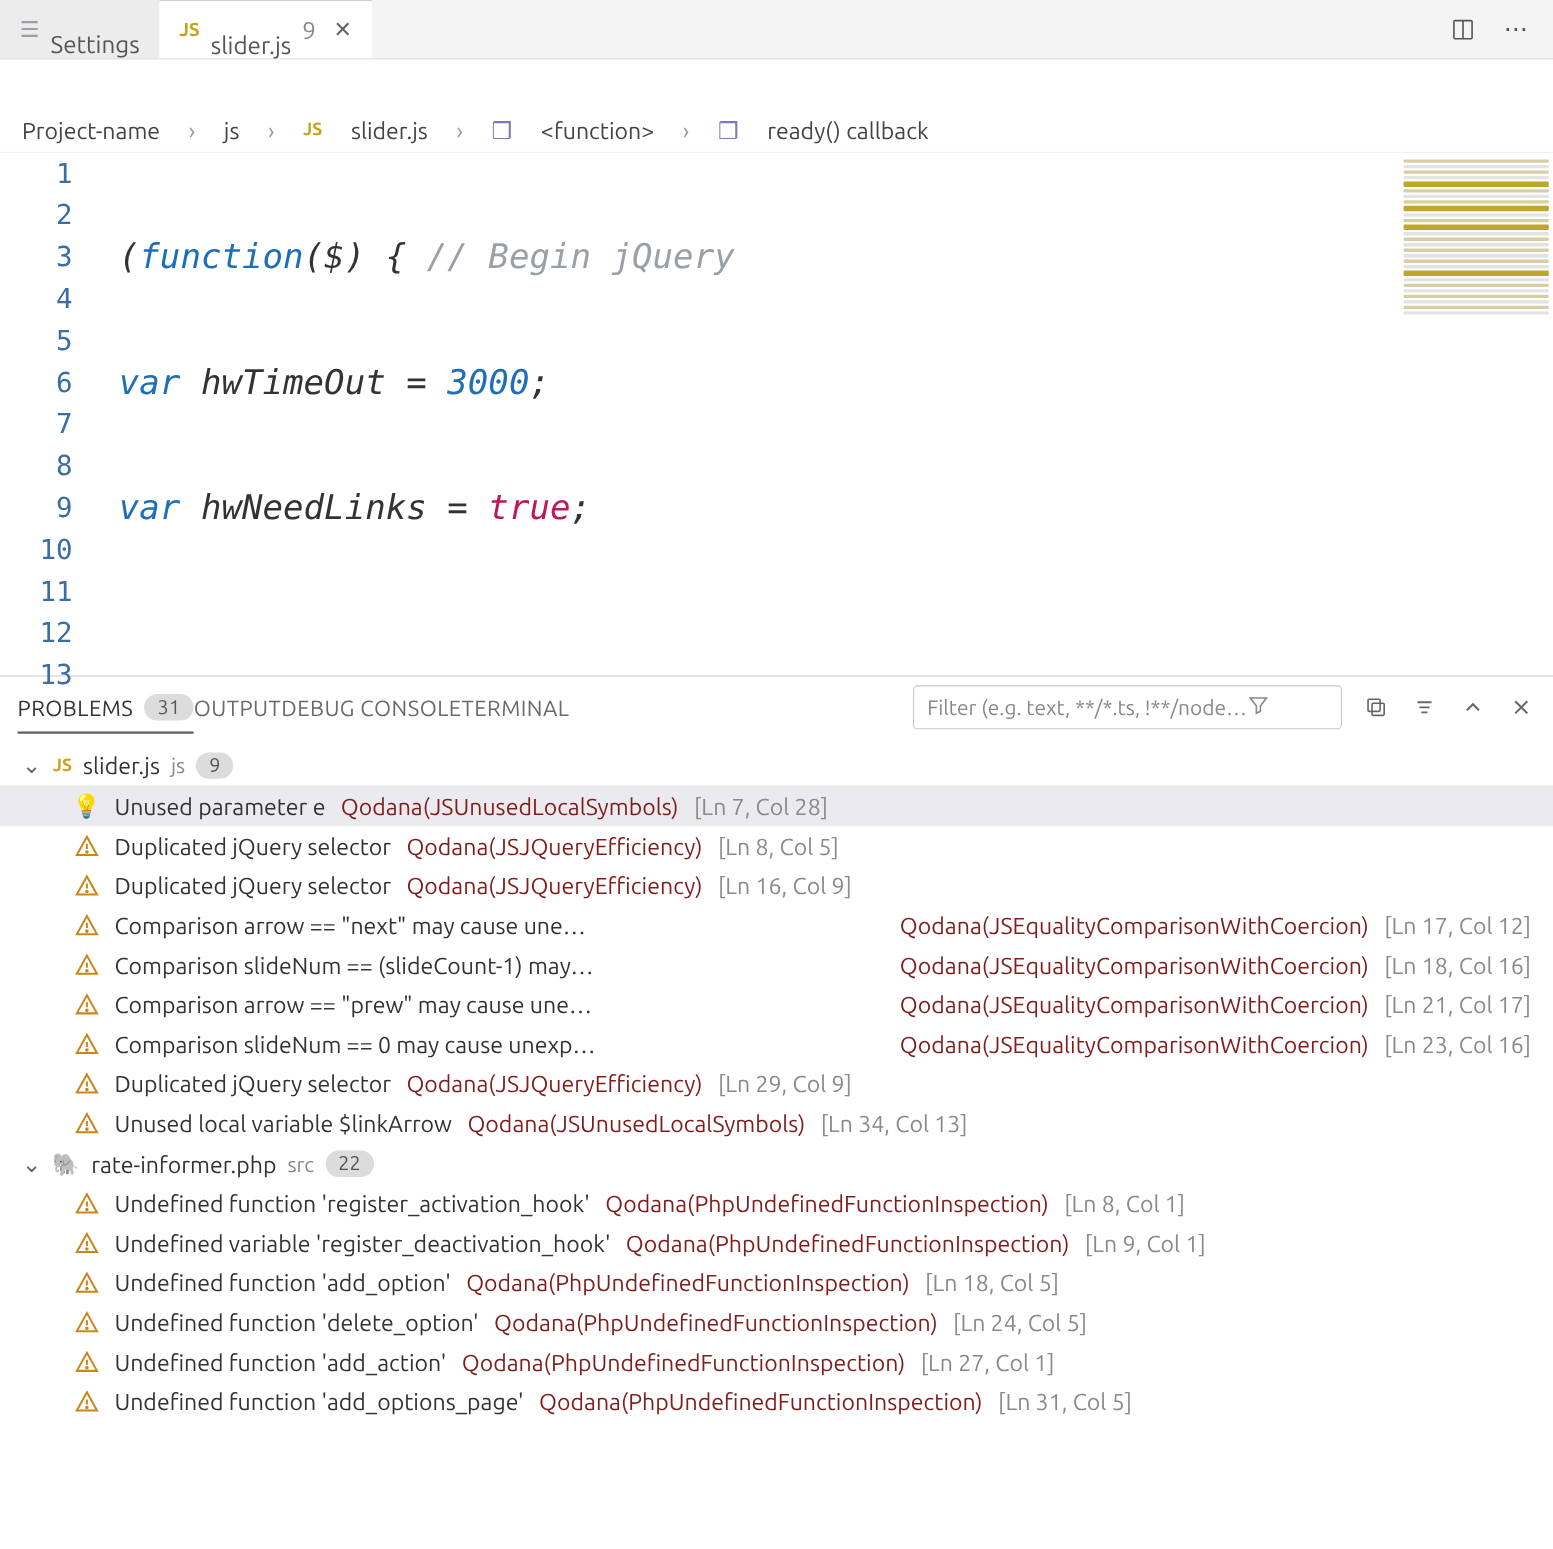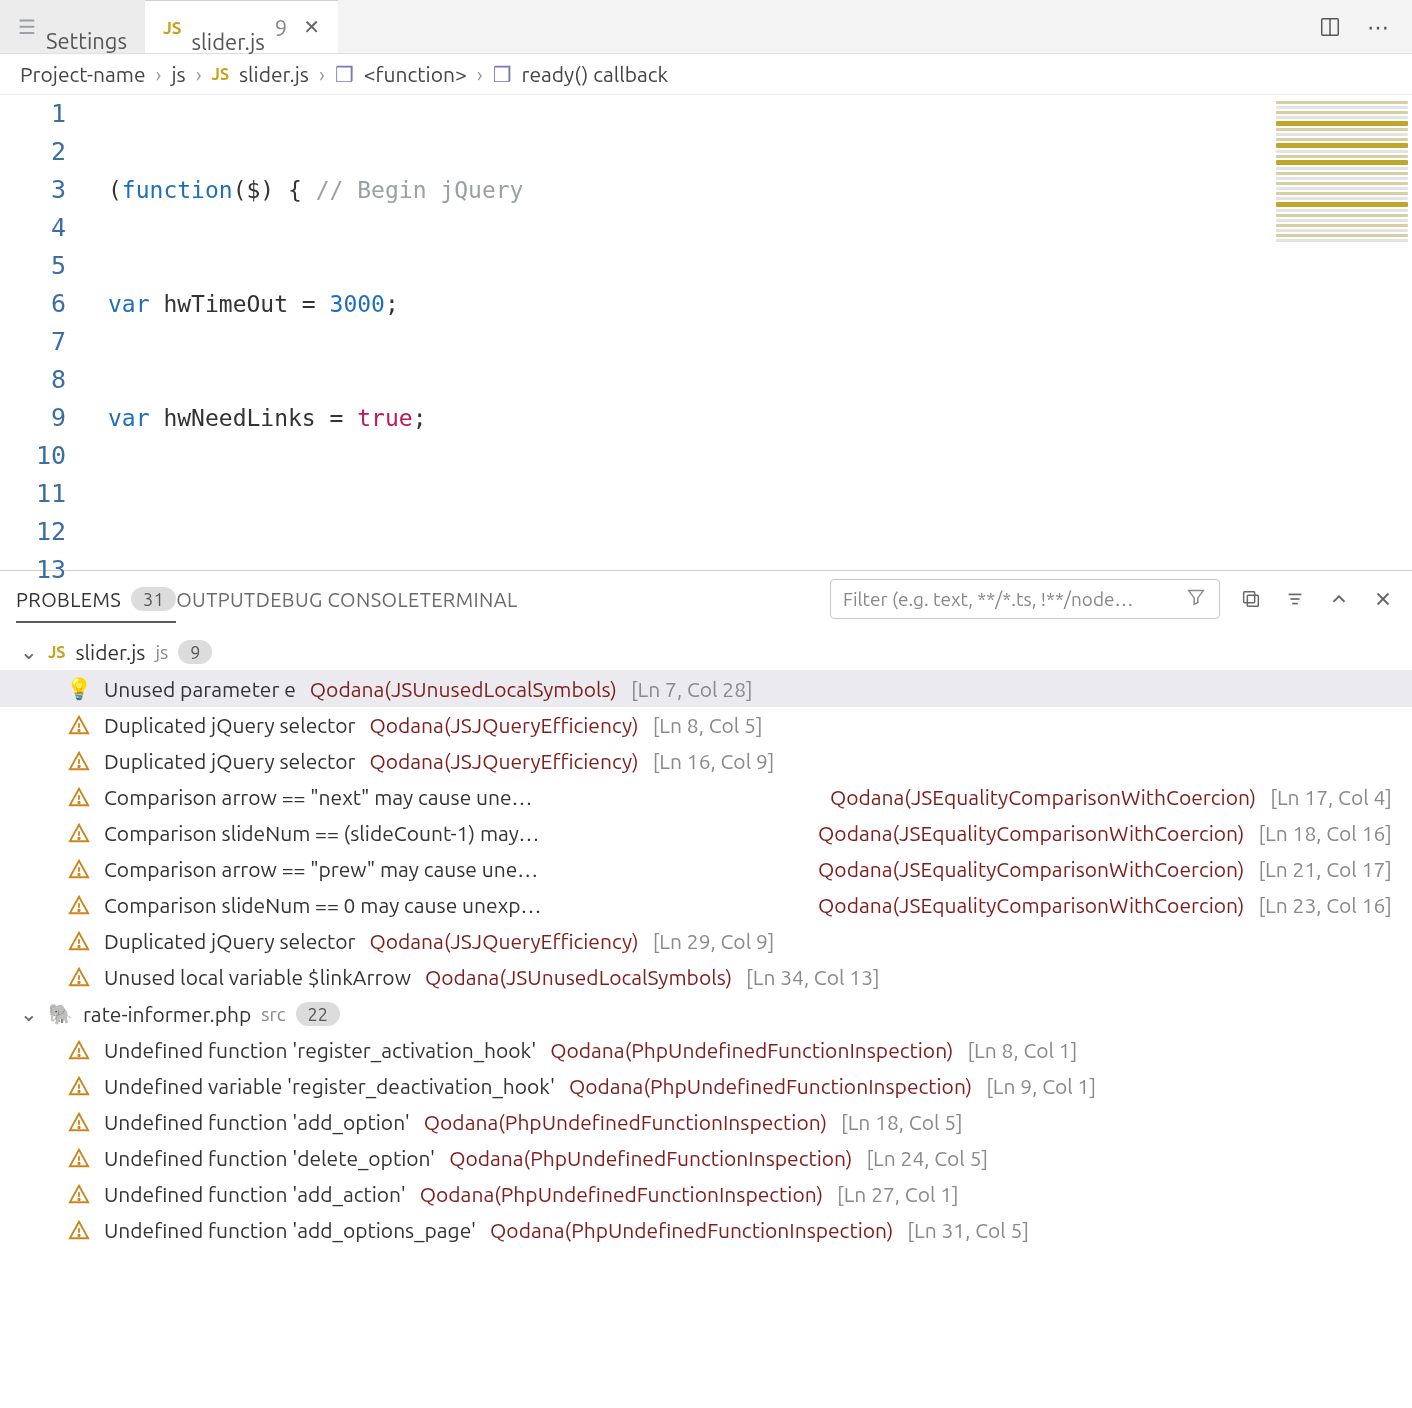--- a/index.html
+++ b/index.html
@@ -9,48 +9,48 @@
 .tab { display: flex; align-items: center; padding: 0 18px; height: 100%; gap: 10px; color: #555; cursor: pointer; }
 .tab.inactive { background: #ececec; }
 .tab.active { background: #fff; border-top: 1px solid #d0d0d0; }
 .tab-js-badge { color: #c9a21b; font-weight: 700; font-size: 17px; }
 .tab-label { font-size: 22px; margin-top: 28px; }
 .tab-count { color: #888; font-size: 22px; }
 .tab-close { color: #666; font-size: 20px; margin-left: 6px; }
 .tab-right { margin-left: auto; display: flex; gap: 20px; padding-right: 20px; color: #666; }
 .icon-btn { cursor: pointer; display: inline-flex; align-items: center; justify-content: center; width: 28px; height: 28px; }
 
-.breadcrumb { display: flex; align-items: center; height: 40px; padding: 0 20px; font-size: 21px; color: #444; gap: 10px; }
+.breadcrumb { display: flex; align-items: center; height: 40px; padding: 0 20px; font-size: 21px; color: #444; gap: 26px; margin-top: 44px; }
 .crumb-sep { color: #999; }
 .crumb-cube { color: #7b7bb0; }
 .crumb-js { color: #c9a21b; font-weight: 700; font-size: 16px; }
 
 .editor-wrap { display: flex; height: 476px; position: relative; border-top: 1px solid #eee; }
 .gutter { width: 92px; text-align: right; padding-right: 26px; color: #3a6ea5; font-family: "DejaVu Sans Mono", Menlo, monospace; font-size: 25px; line-height: 38px; padding-top: 0; }
 .gutter .ln { height: 38px; }
-.code { flex: 1; font-family: "DejaVu Sans Mono", Menlo, monospace; font-size: 23px; line-height: 38px; white-space: pre; overflow: hidden; }
+.code { flex: 1; font-family: "DejaVu Sans Mono", Menlo, monospace; font-size: 31px; line-height: 38px; white-space: pre; overflow: hidden; font-style: italic; }
 .code .row { height: 38px; padding-left: 16px; }
 .kw { color: #1e6fbb; }
 .kw-var { color: #1e6fbb; }
 .num { color: #1e6fbb; }
 .bool { color: #be185d; }
 .comment { color: #9aa0a6; }
 .minimap { position: absolute; right: 0; top: 0; width: 140px; height: 260px; background: linear-gradient(#fff,#fff); padding: 4px; }
 .mm-line { height: 3px; margin: 2px 0; border-radius: 1px; }
 .mm-a{ background:#d7cfa3;}
 .mm-b{ background:#e3e3e3;}
 .mm-hl{ background:#bfa72a; height:5px;}
 
 .panel { border-top: 1px solid #d0d0d0; display:flex; flex-direction:column; height: 838px;}
 .panel-tabs { display: flex; align-items: center; height: 56px; padding: 0 16px; font-size: 20px; color: #6a6a6a;}
 .ptab { display:flex; align-items:center; gap:10px; cursor:pointer; letter-spacing: 0.4px;}
 .ptab.active { color:#333; border-bottom: 2px solid #5b5b5b; padding-bottom: 10px; margin-bottom:-12px;}
 .badge { background:#dcdcdc; color:#555; border-radius: 14px; padding: 2px 12px; font-size: 18px;}
 .panel-right { margin-left:auto; display:flex; align-items:center; gap:18px;}
-.filter-box { border:1px solid #c8c8c8; border-radius:4px; padding: 6px 12px; color:#888; font-size:19px; width: 390px; display:flex; align-items:center; justify-content:space-between;}
+.filter-box { border:1px solid #c8c8c8; border-radius:4px; padding: 6px 12px; color:#888; font-size:19px; width: 390px; display:flex; align-items:center; }
 .filter-icn{ color:#888;}
 .panel-icon{ color:#666; cursor:pointer; width:26px; height:26px; display:inline-flex; align-items:center; justify-content:center;}
 
 .problems-list { overflow-y:auto; padding: 6px 0;}
 .file-header { display:flex; align-items:center; gap:10px; padding: 6px 20px; font-size:21px; cursor:pointer;}
 .chev{ color:#666; width:18px; display:inline-block;}
 .file-js-icn{ color:#c9a21b; font-weight:700; font-size:16px;}
 .file-php-icn{ color:#8b6dd1; font-weight:700; font-size:20px;}
 .file-name{ color:#333;}
 .file-sub{ color:#888; font-size:19px;}
@@ -259,21 +259,21 @@
         <span class="sev sev-warn">
           <svg viewBox="0 0 24 24" fill="none" stroke="currentColor" stroke-width="2">
             <path d="M12 3l10 18H2z"></path>
             <line x1="12" y1="10" x2="12" y2="15"></line>
             <circle cx="12" cy="18" r="0.8" fill="currentColor"></circle>
           </svg>
         </span>
         <span class="p-msg">Comparison arrow == "next" may cause une…</span>
         <span class="spacer"></span>
         <span class="p-src">Qodana(JSEqualityComparisonWithCoercion)</span>
-        <span class="p-loc">[Ln 17, Col 4]</span>
+        <span class="p-loc">[Ln 17, Col 12]</span>
       </div>
       <div class="problem-row">
         <span class="sev sev-warn">
           <svg viewBox="0 0 24 24" fill="none" stroke="currentColor" stroke-width="2">
             <path d="M12 3l10 18H2z"></path>
             <line x1="12" y1="10" x2="12" y2="15"></line>
             <circle cx="12" cy="18" r="0.8" fill="currentColor"></circle>
           </svg>
         </span>
         <span class="p-msg">Comparison slideNum == (slideCount-1) may…</span>

